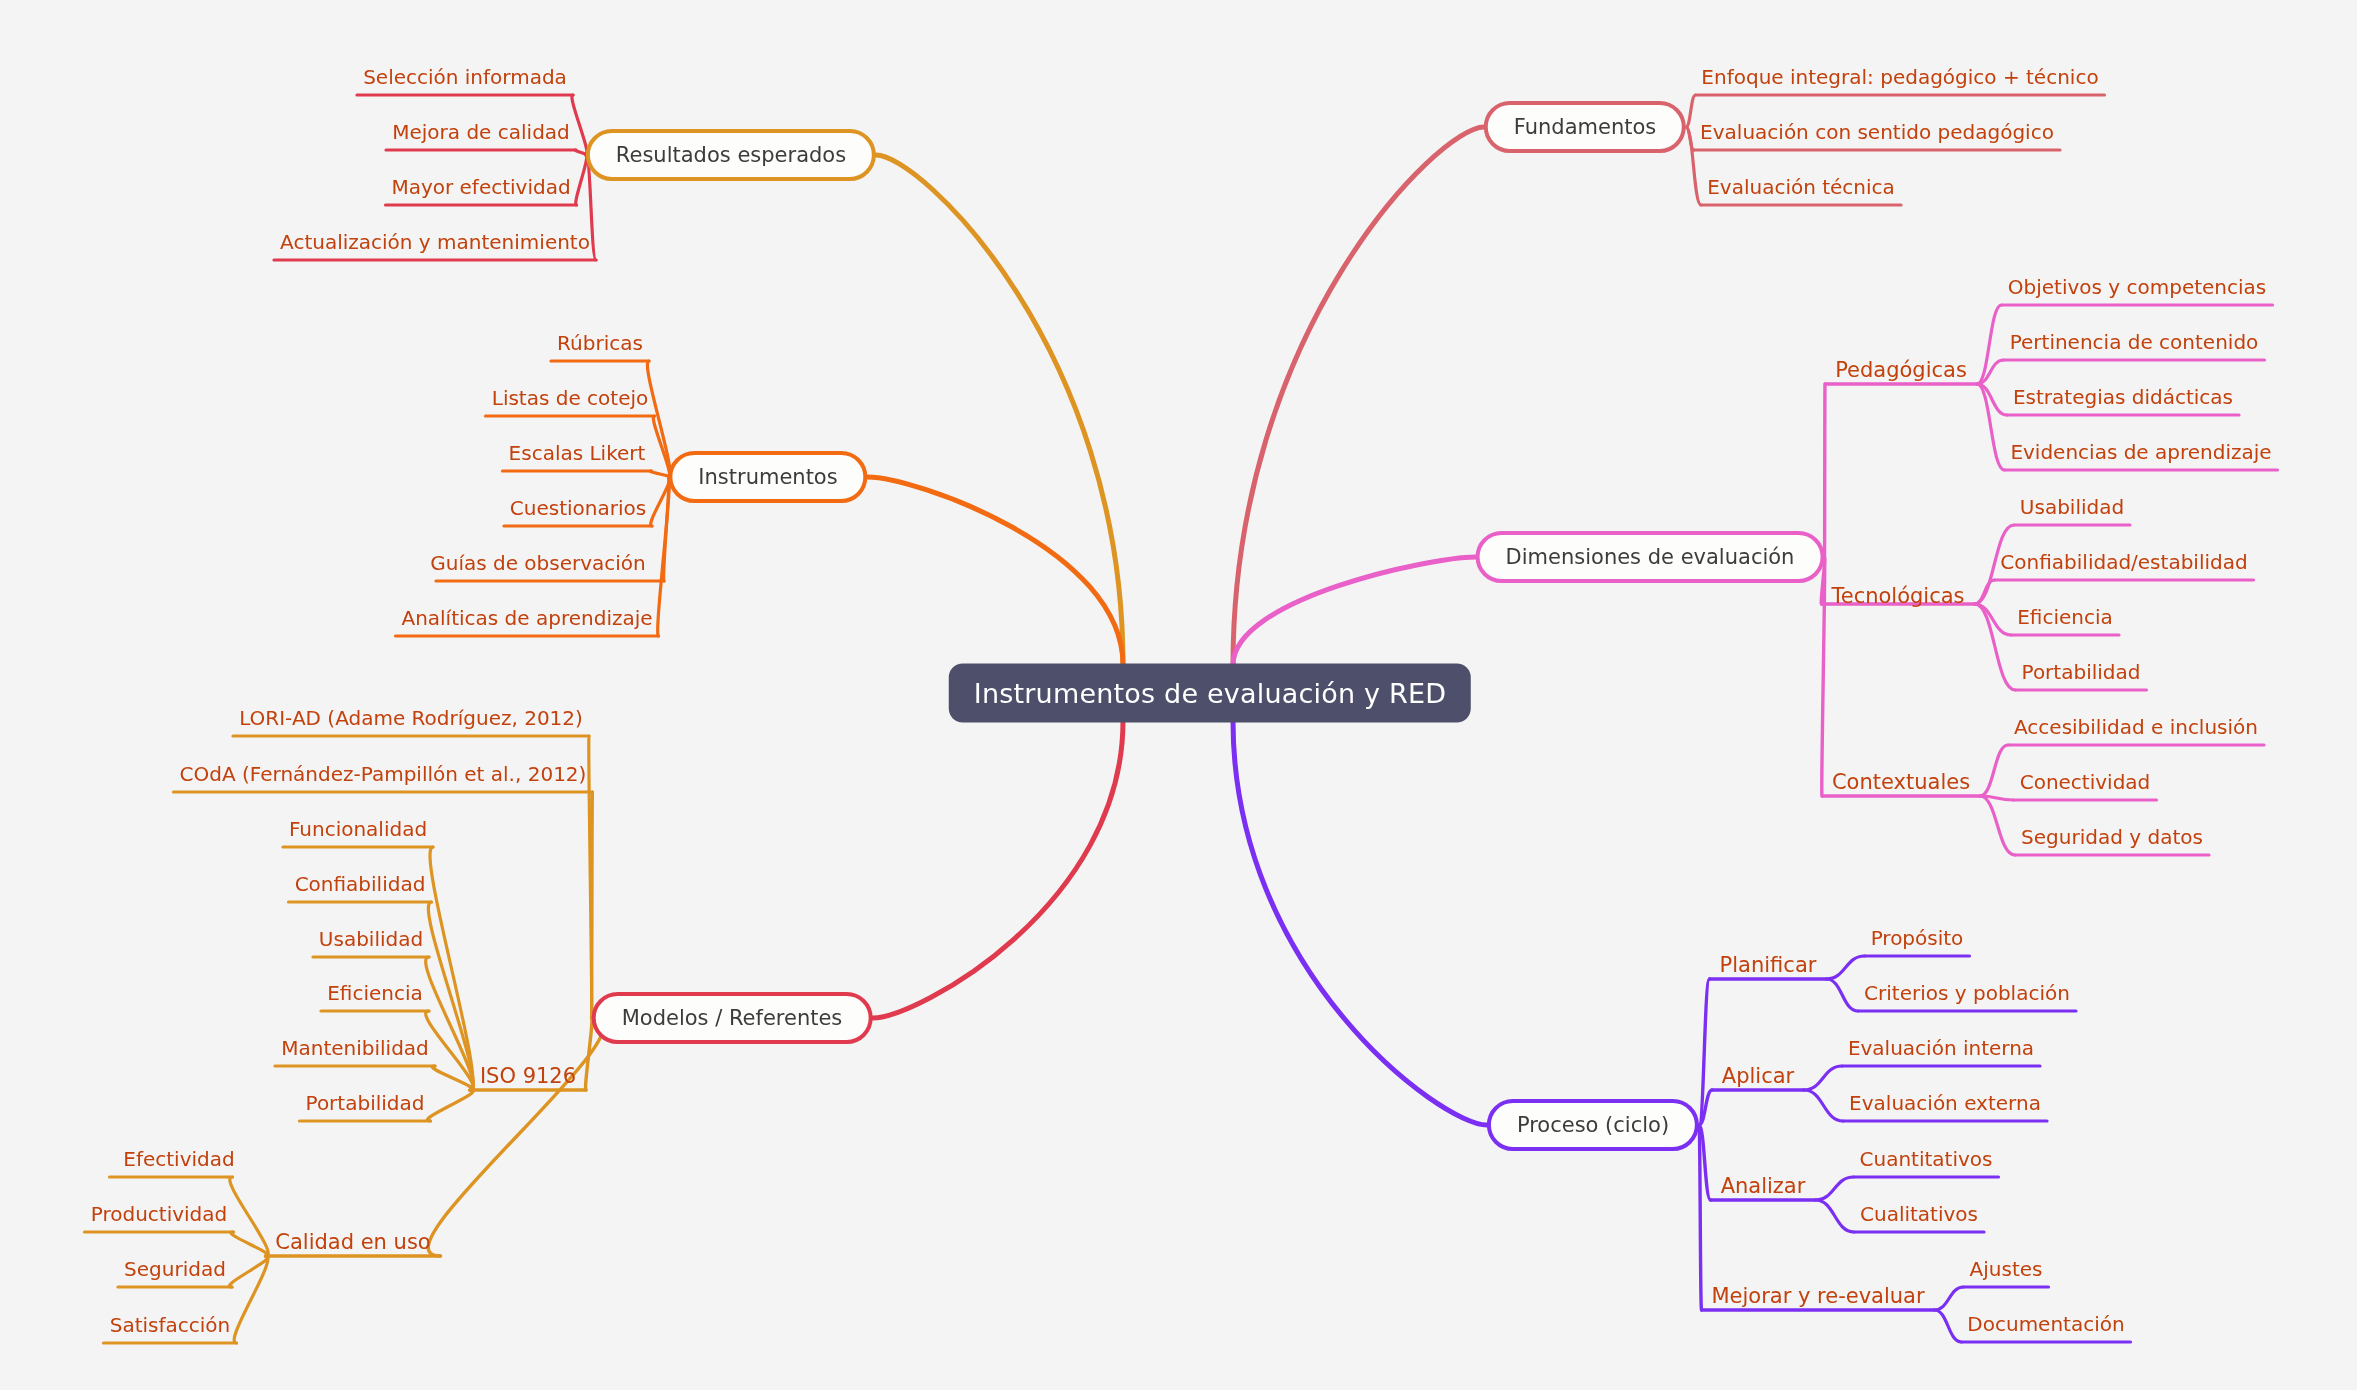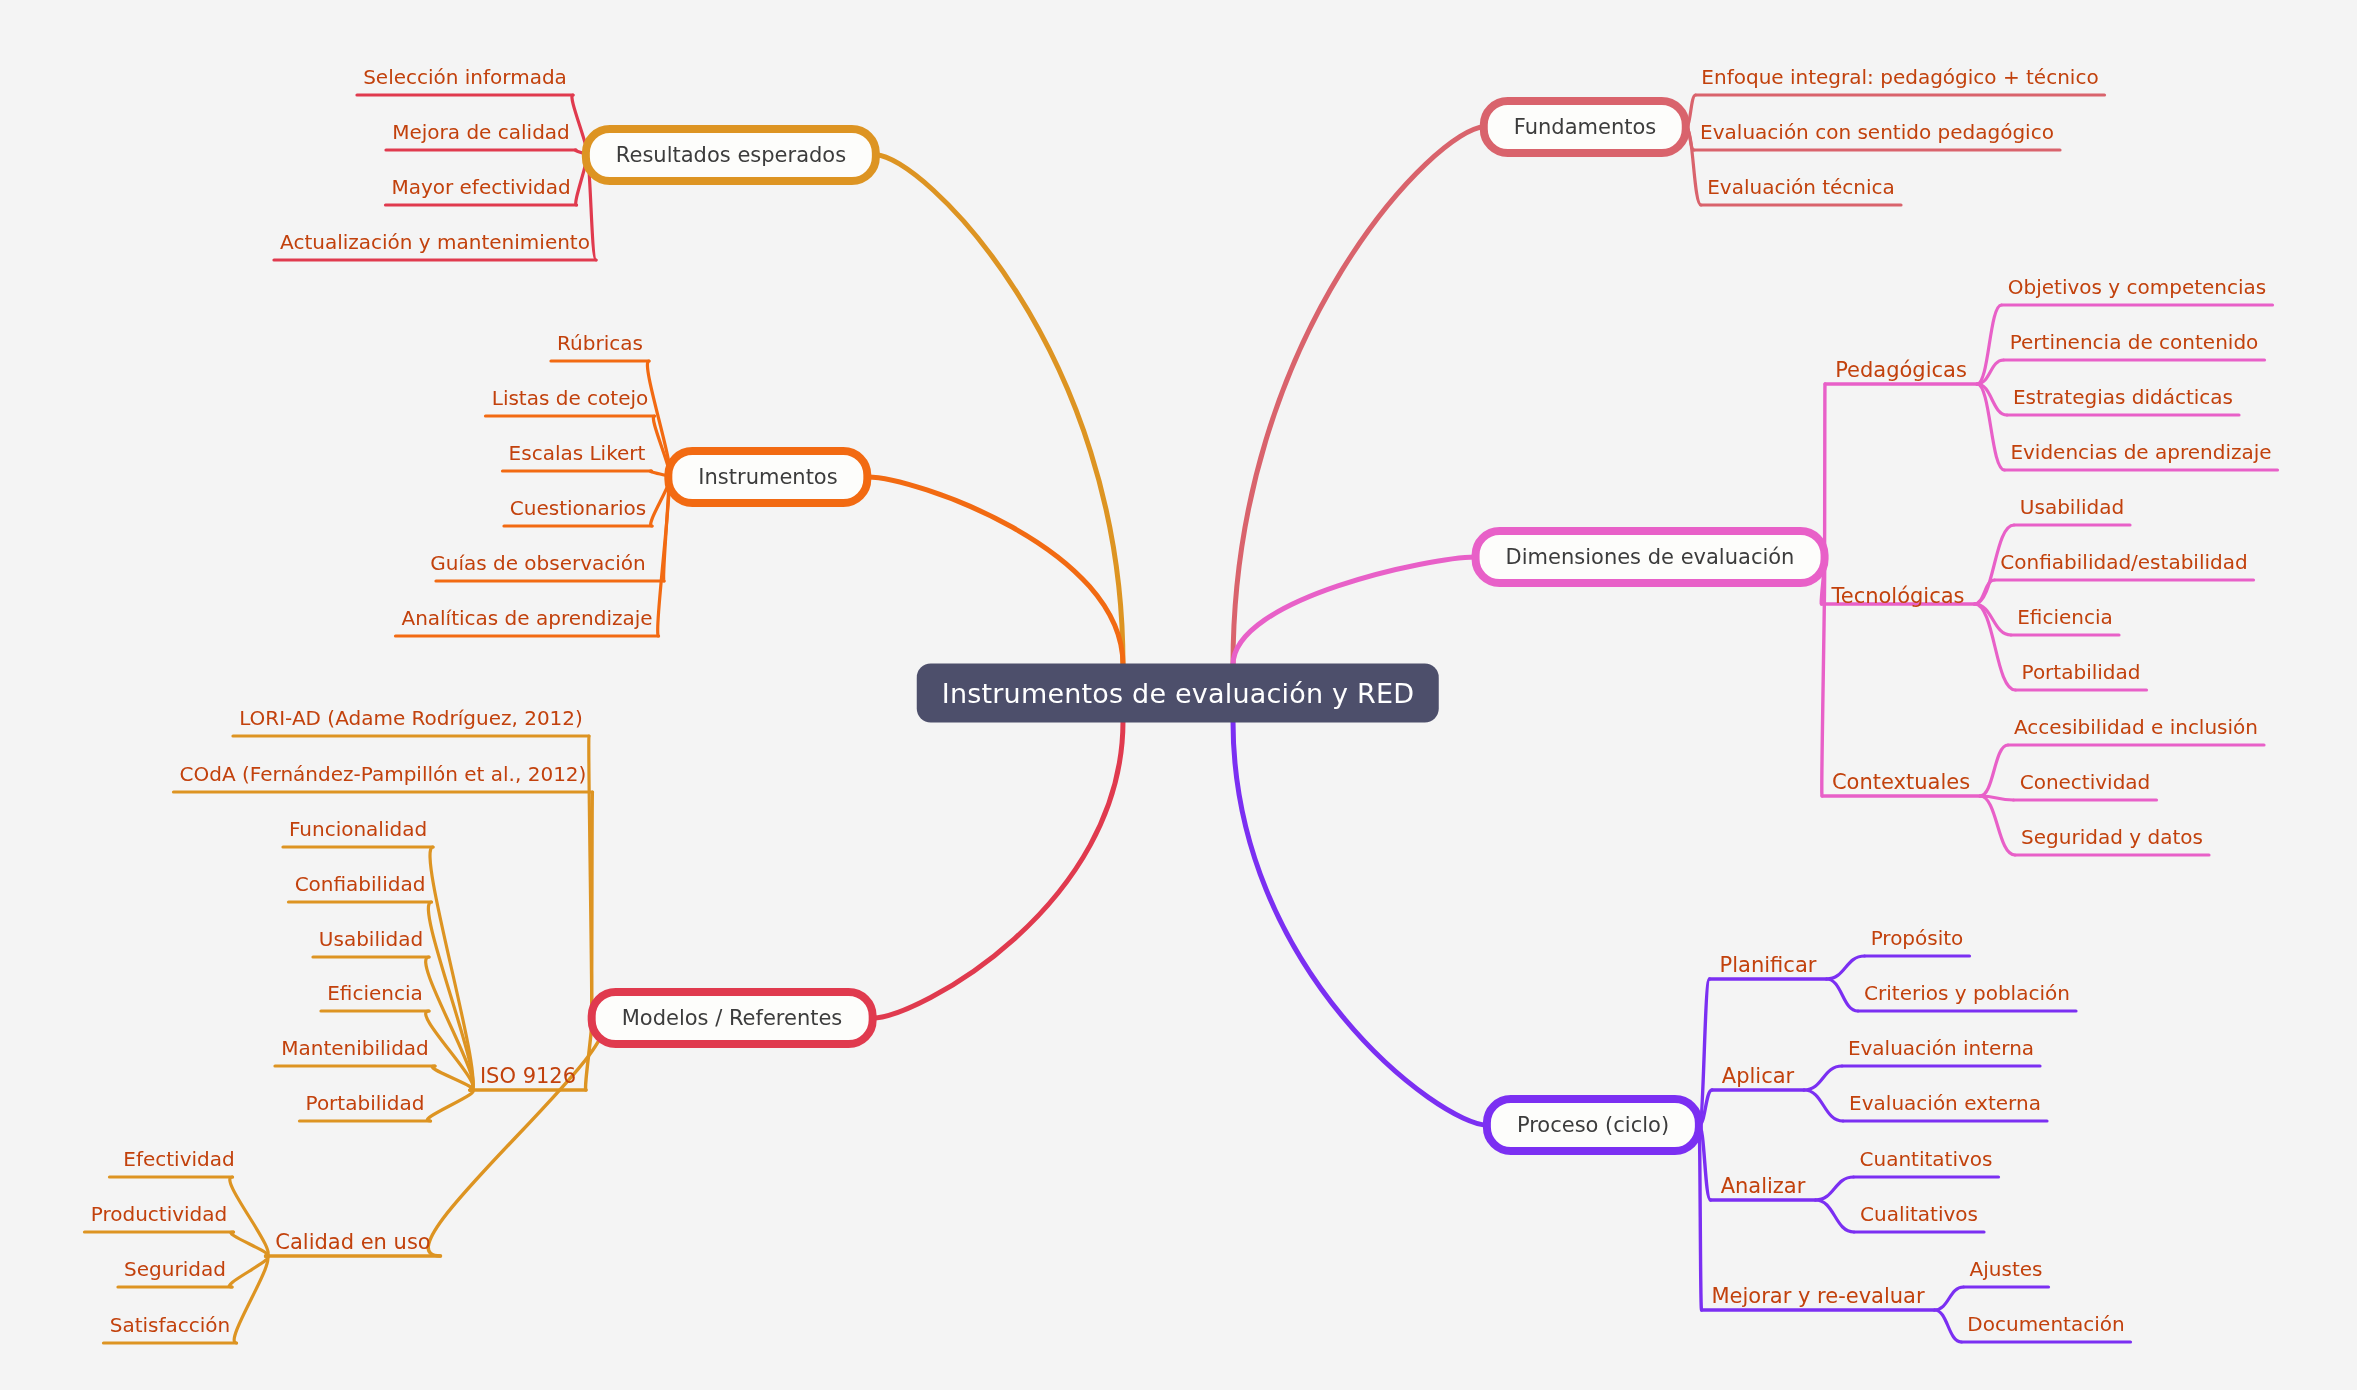--- a/index.html
+++ b/index.html
@@ -29,25 +29,26 @@
     box-sizing: border-box;
   }
   
   .root {
     background: #4d4f6b;
     color: #ffffff;
     border-radius: 14px;
     padding: 14px 25px;
     font-size: 27px;
     letter-spacing: .2px;
+    margin-left: 32px;
   }
   
   .pill {
     background: #fdfdfb;
-    border: 8px solid #a21caf;
+    border: 4px solid #a21caf;
     border-radius: 28px;
     padding: 10px 26px;
     font-size: 21px;
     color: #3c3c3c;
   }
   
   .leaf {
     color: #c2410c;
     font-size: 20px;
     padding: 0 2px;

